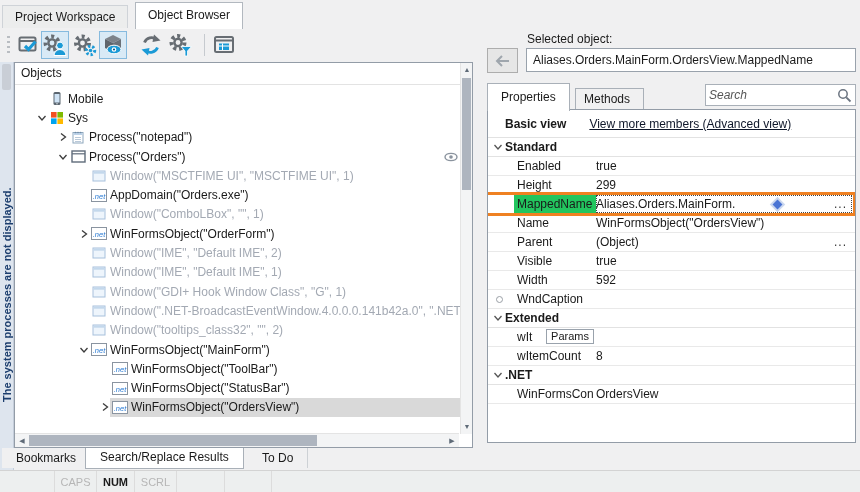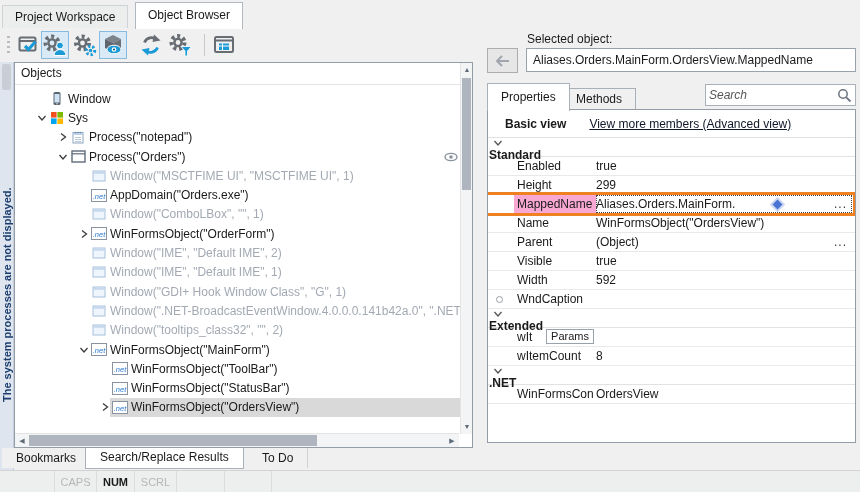--- a/index.html
+++ b/index.html
@@ -65,33 +65,33 @@
                    font:italic 12px "Liberation Sans",sans-serif;color:#333;background:transparent;}
   #searchbox input::placeholder{color:#555;font-style:italic;}
   .mag{position:absolute;right:3px;top:3px;}
 
   #insppanel{position:absolute;left:487px;top:109px;width:369px;height:334px;background:#fff;
              border:1px solid #939ca7;box-sizing:border-box;overflow:hidden;}
   .basicrow{height:27px;display:flex;align-items:center;border-bottom:1px solid #e2e2e2;}
   .bview{font-weight:bold;margin-left:17px;}
   .blink{margin-left:23px;color:#0f172a;text-decoration:underline;cursor:pointer;}
 
-  .grow{position:relative;height:18px;display:flex;align-items:flex-start;border-bottom:1px solid #e2e2e2;flex-direction:column;}
+  .grow{position:relative;height:18px;display:flex;align-items:center;border-bottom:1px solid #e2e2e2;}
   .gchev{width:12px;margin-left:4px;display:inline-flex;justify-content:center;}
   .gname{font-weight:bold;margin-left:1px;}
   .prow{position:relative;height:18px;display:flex;align-items:center;border-bottom:1px solid #e9e9e9;}
   .pbullet{position:absolute;left:8px;top:6px;width:5px;height:5px;border:1px solid #9aa0a6;border-radius:50%;}
   .plabel{position:absolute;left:26px;top:0;width:82px;height:100%;line-height:18px;padding-left:3px;
           box-sizing:border-box;overflow:hidden;white-space:nowrap;}
   .pval{position:absolute;left:108px;right:3px;top:0;height:100%;display:flex;align-items:center;white-space:nowrap;overflow:hidden;}
   .pvtext{flex:1;overflow:hidden;}
   .dots{color:#333;padding:0 5px;letter-spacing:1px;cursor:pointer;}
   .picker{width:14px;display:inline-flex;justify-content:center;margin-right:8px;cursor:pointer;}
   .picker i{width:7px;height:7px;background:#4a74d4;transform:rotate(45deg);box-shadow:0 0 0 2px #ccd8ef;}
-  .prow.hl .plabel{background:#f9a8d4;}
+  .prow.hl .plabel{background:#22c55e;}
   .prow.hl .pval{outline:1px dotted #444;outline-offset:-1px;gap:36px;}
   .hlborder{position:absolute;left:-4px;right:-1px;top:-3px;bottom:-3px;border:3px solid #ef8122;
             pointer-events:none;z-index:4;}
   .parambtn{position:absolute;left:58px;top:1px;width:48px;height:15px;background:#fff;border:1px solid #99a2ac;
             box-sizing:border-box;font-size:11px;line-height:13px;text-align:center;z-index:2;cursor:pointer;}
 
   
   #bottabs{position:absolute;left:0;top:448px;width:860px;height:21px;}
   .btab{position:absolute;top:0;height:20px;line-height:20px;padding:0 14px;background:#f0f0f1;
         border-right:1px solid #cdd1d5;}
@@ -175,21 +175,21 @@
     <div id="trows">
         <div class="trow" style="padding-left:20px">
       <span class="chev"></span>
       <span class="ticon">
             <svg width="14" height="15">
               <rect x="3.5" y="1" width="7" height="13" rx="1.5" fill="#5b6670"></rect>
               <rect x="4.5" y="3" width="5" height="8.5" fill="#cfe3f5"></rect>
               <circle cx="7" cy="12.8" r="0.8" fill="#cdd4db"></circle>
             </svg>
           </span>
-      <span class="tlabel">Window</span>
+      <span class="tlabel">Mobile</span>
 
     </div>
         <div class="trow" style="padding-left:20px">
       <span class="chev">
             <svg width="10" height="10">
               <path d="M1.5 3 L5 7 L8.5 3" fill="none" stroke="#3c3c3c" stroke-width="1.3"></path>
             </svg>
           </span>
       <span class="ticon">
             <svg width="14" height="14">
@@ -412,21 +412,21 @@
   <div id="selobj-label">Selected object:</div>
   <button id="backbtn">
       <svg width="16" height="12">
         <path d="M7 1 L2 6 L7 11 M2 6 H14" stroke="#9fa6ad" stroke-width="2" fill="none"></path>
       </svg>
     </button>
   <input id="selobj-field" value="Aliases.Orders.MainForm.OrdersView.MappedName" style="">
 
   <div id="insptabs">
       <div class="itab act" style="left: 0px;">Properties</div>
-      <div class="itab" style="left: 80px; padding-left: 8px;">Methods</div>
+      <div class="itab" style="left: 88px; padding-left: 8px;">Methods</div>
     </div>
 
   <div id="searchbox">
     <input placeholder="Search" style="">
     <svg class="mag" width="15" height="15">
         <circle cx="6" cy="6" r="4.2" fill="none" stroke="#6b7480" stroke-width="1.5"></circle>
         <line x1="9.3" y1="9.3" x2="13.5" y2="13.5" stroke="#6b7480" stroke-width="1.8"></line>
       </svg>
   </div>
 

